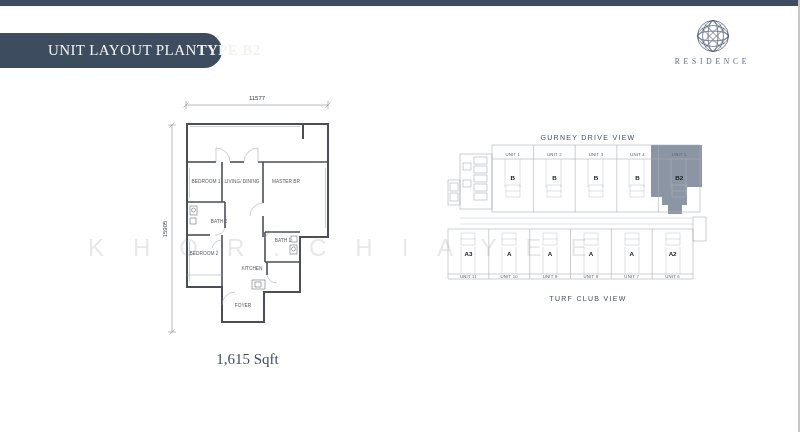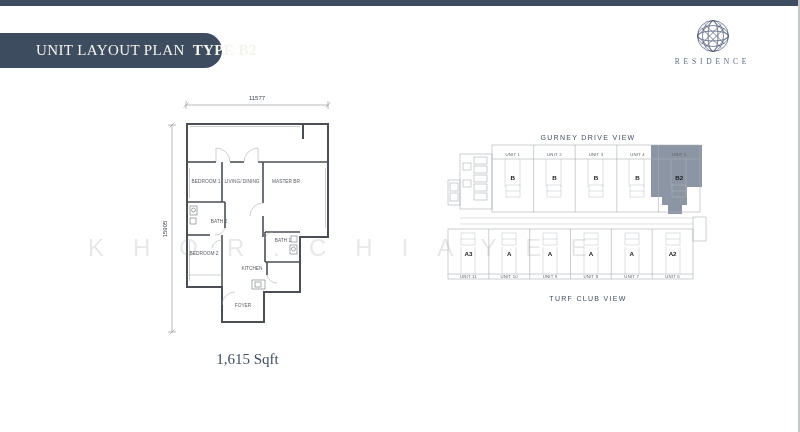--- a/index.html
+++ b/index.html
@@ -5,24 +5,24 @@
   html,body{margin:0;padding:0;}
   body{
     width:800px;height:432px;position:relative;overflow:hidden;
     background:#ffffff;font-family:"Liberation Serif",serif;
   }
   .top-strip{position:absolute;left:0;top:0;width:800px;height:6px;background:#3e4c60;}
   .right-strip{position:absolute;right:0;top:0;width:2px;height:432px;background:#c3c8c6;}
   .banner{
     position:absolute;left:0;top:33px;height:35px;width:222px;
     background:#3e4c60;border-radius:0 17.5px 17.5px 0;
-    display:flex;align-items:center;padding-left:36px;box-sizing:border-box;
+    display:flex;align-items:center;padding-left:48px;box-sizing:border-box;
     color:#f4f4ee;font-size:15px;letter-spacing:.4px;white-space:nowrap;
   }
-  .banner .t2{font-weight:bold;margin-left:8px;}
+  .banner .t2{font-weight:bold;margin-left:0;}
   .logo{
     position:absolute;left:630px;top:18px;width:165px;text-align:center;color:#4a5872;
   }
   .logo .ornament{display:block;margin:0 auto 3px auto;}
   .logo .name{font-size:14.5px;letter-spacing:1.5px;}
   .logo .sub{font-size:7.5px;letter-spacing:3.8px;margin-top:2px;color:#5c6a84;font-family:Liberation Serif, serif;}
   .sqft{
     position:absolute;left:150px;top:351px;width:195px;text-align:center;
     font-size:15px;color:#3f4e63;
   }

